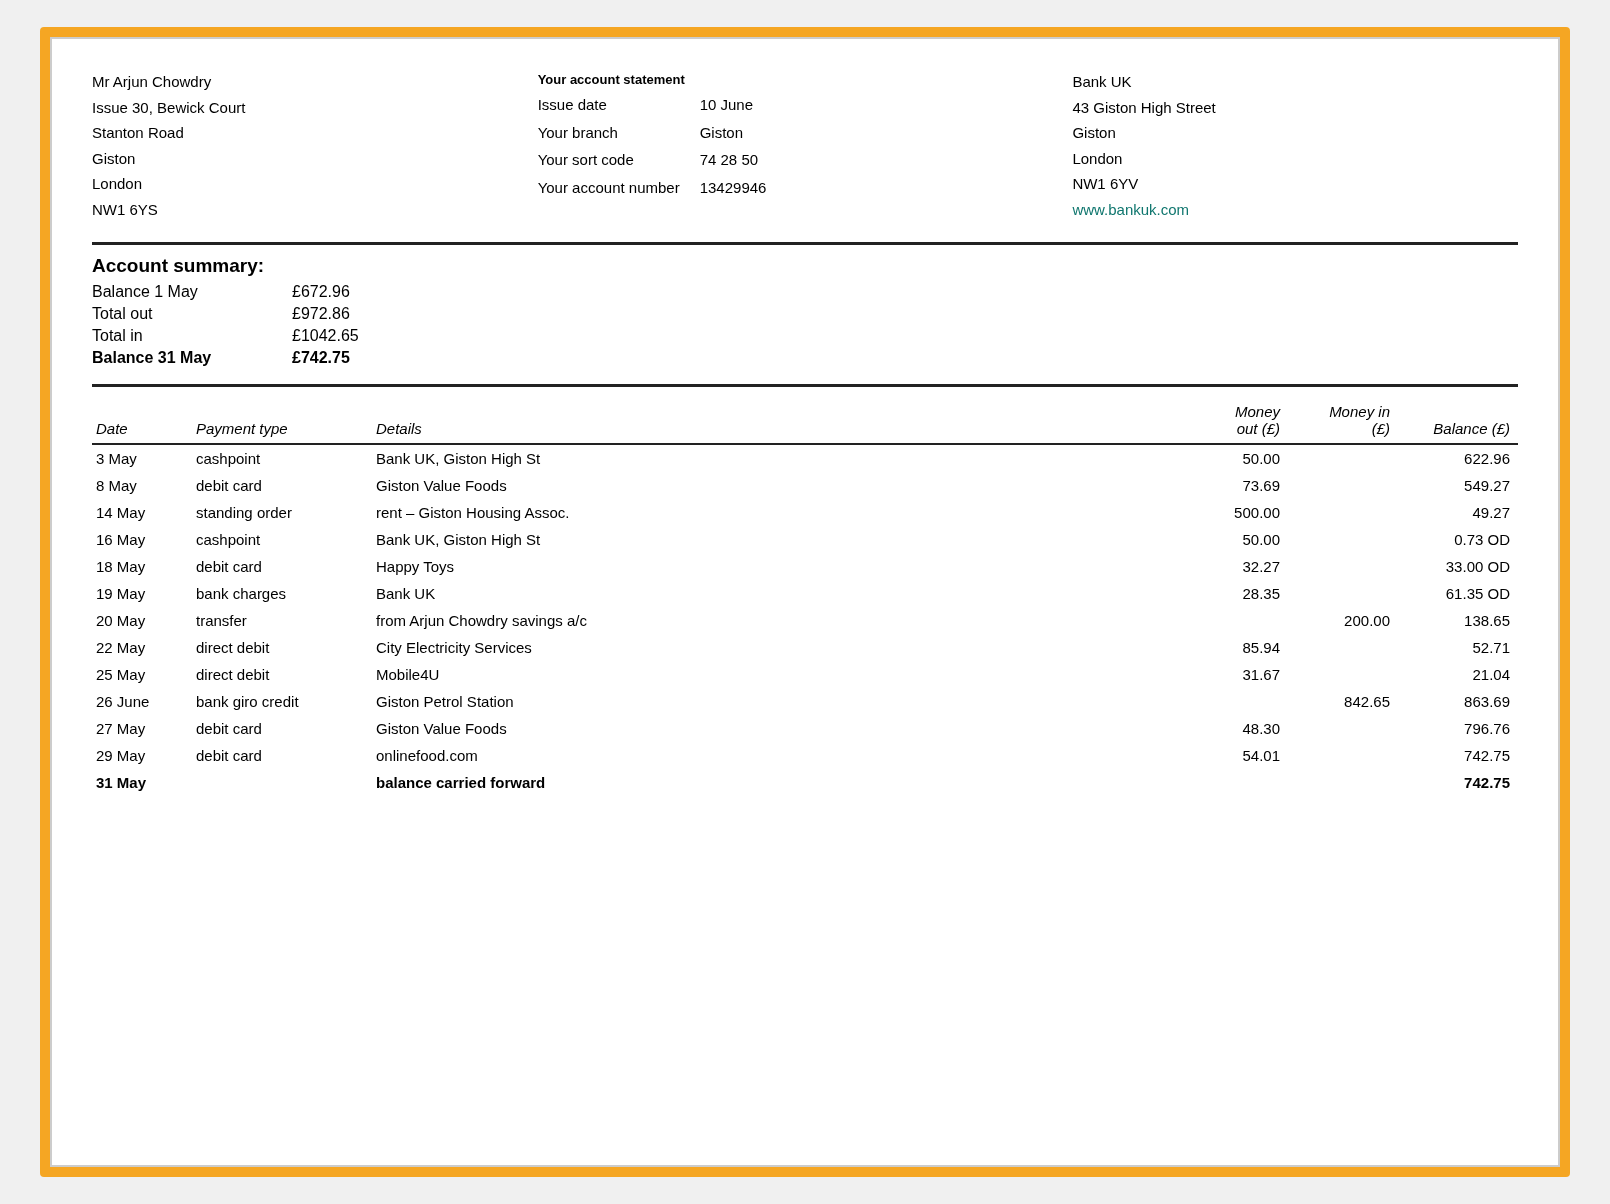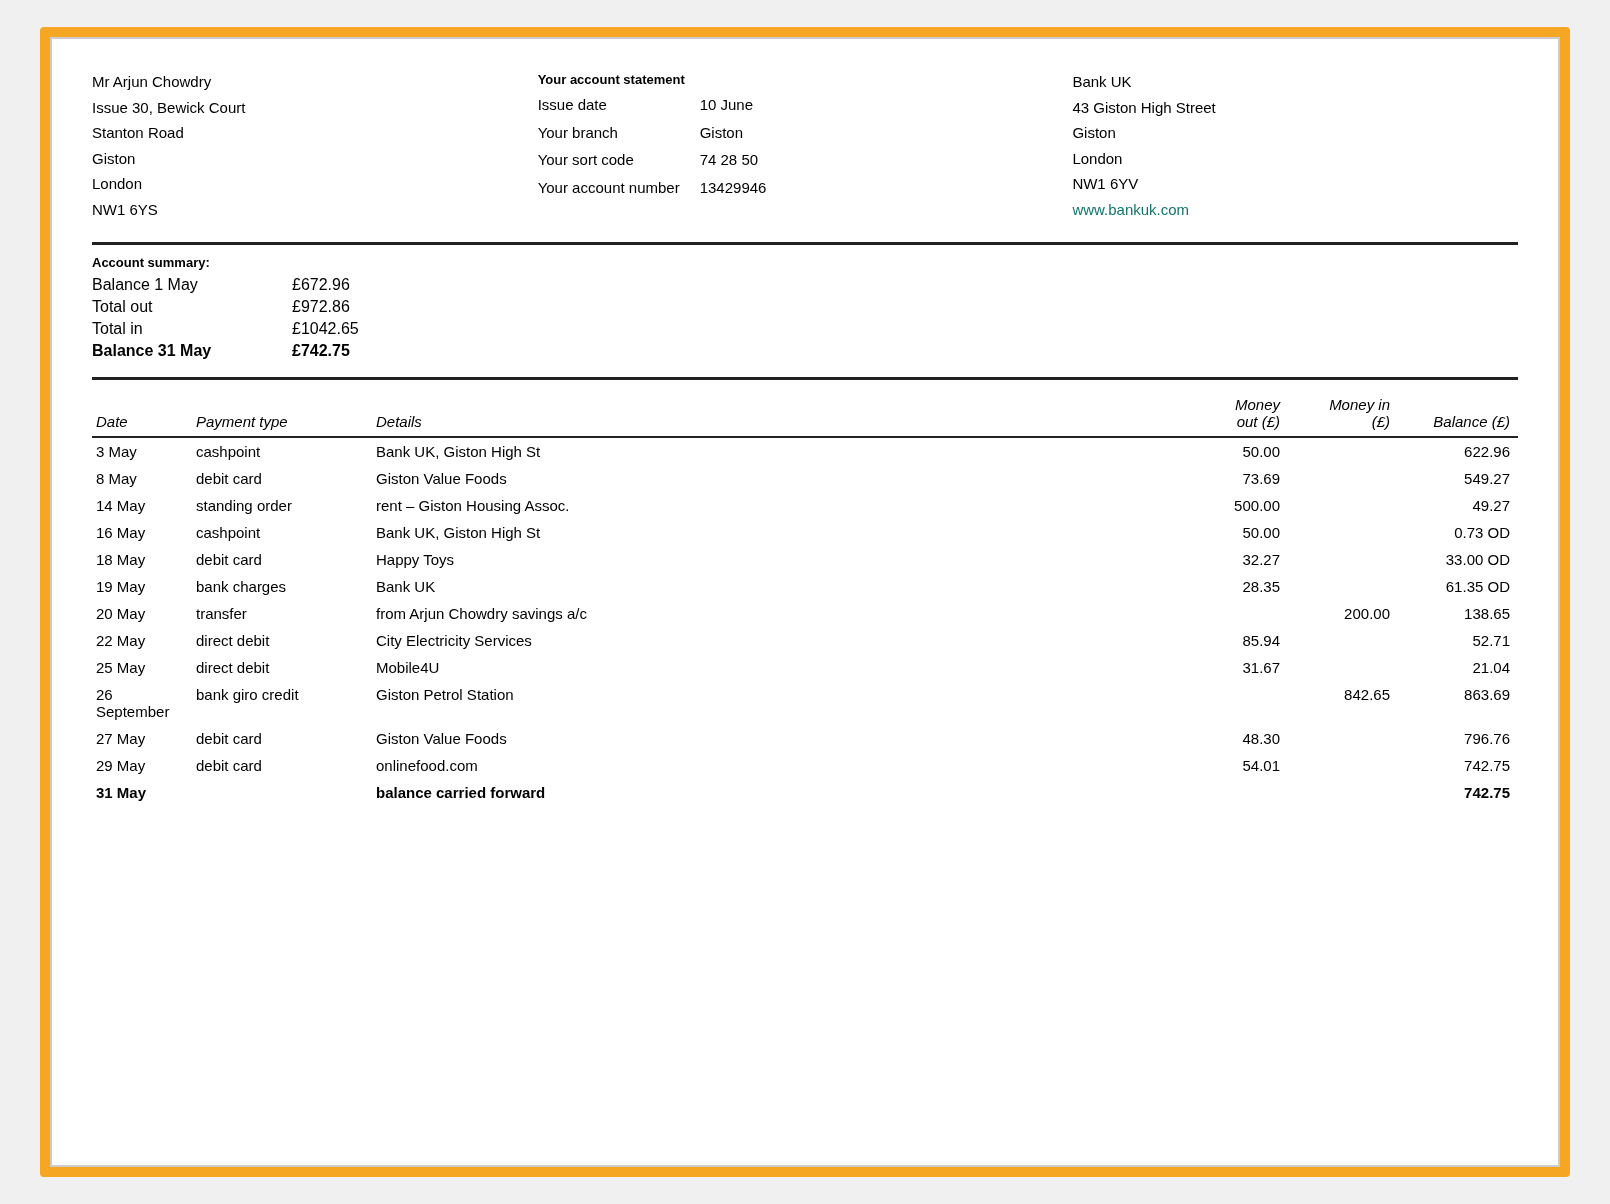--- a/index.html
+++ b/index.html
@@ -65,21 +65,21 @@
       border-top: 3px solid #222;
       margin: 15px 0 10px 0;
     }
 
     
     .account-summary {
       margin-bottom: 10px;
     }
     .account-summary .summary-title {
       font-weight: bold;
-      font-size: 13px;
+      font-size: 19px;
       margin-bottom: 4px;
     }
     .account-summary table {
       border-collapse: collapse;
     }
     .account-summary table td {
       padding: 2px 40px 2px 0;
       font-size: 16px;
     }
 
@@ -282,21 +282,21 @@
           </tr>
           <tr>
             <td>25 May</td>
             <td>direct debit</td>
             <td>Mobile4U</td>
             <td class="right-align">31.67</td>
             <td class="right-align"></td>
             <td class="right-align">21.04</td>
           </tr>
           <tr>
-            <td>26 September</td>
+            <td>26 June</td>
             <td>bank giro credit</td>
             <td>Giston Petrol Station</td>
             <td class="right-align"></td>
             <td class="right-align">842.65</td>
             <td class="right-align">863.69</td>
           </tr>
           <tr>
             <td>27 May</td>
             <td>debit card</td>
             <td>Giston Value Foods</td>

